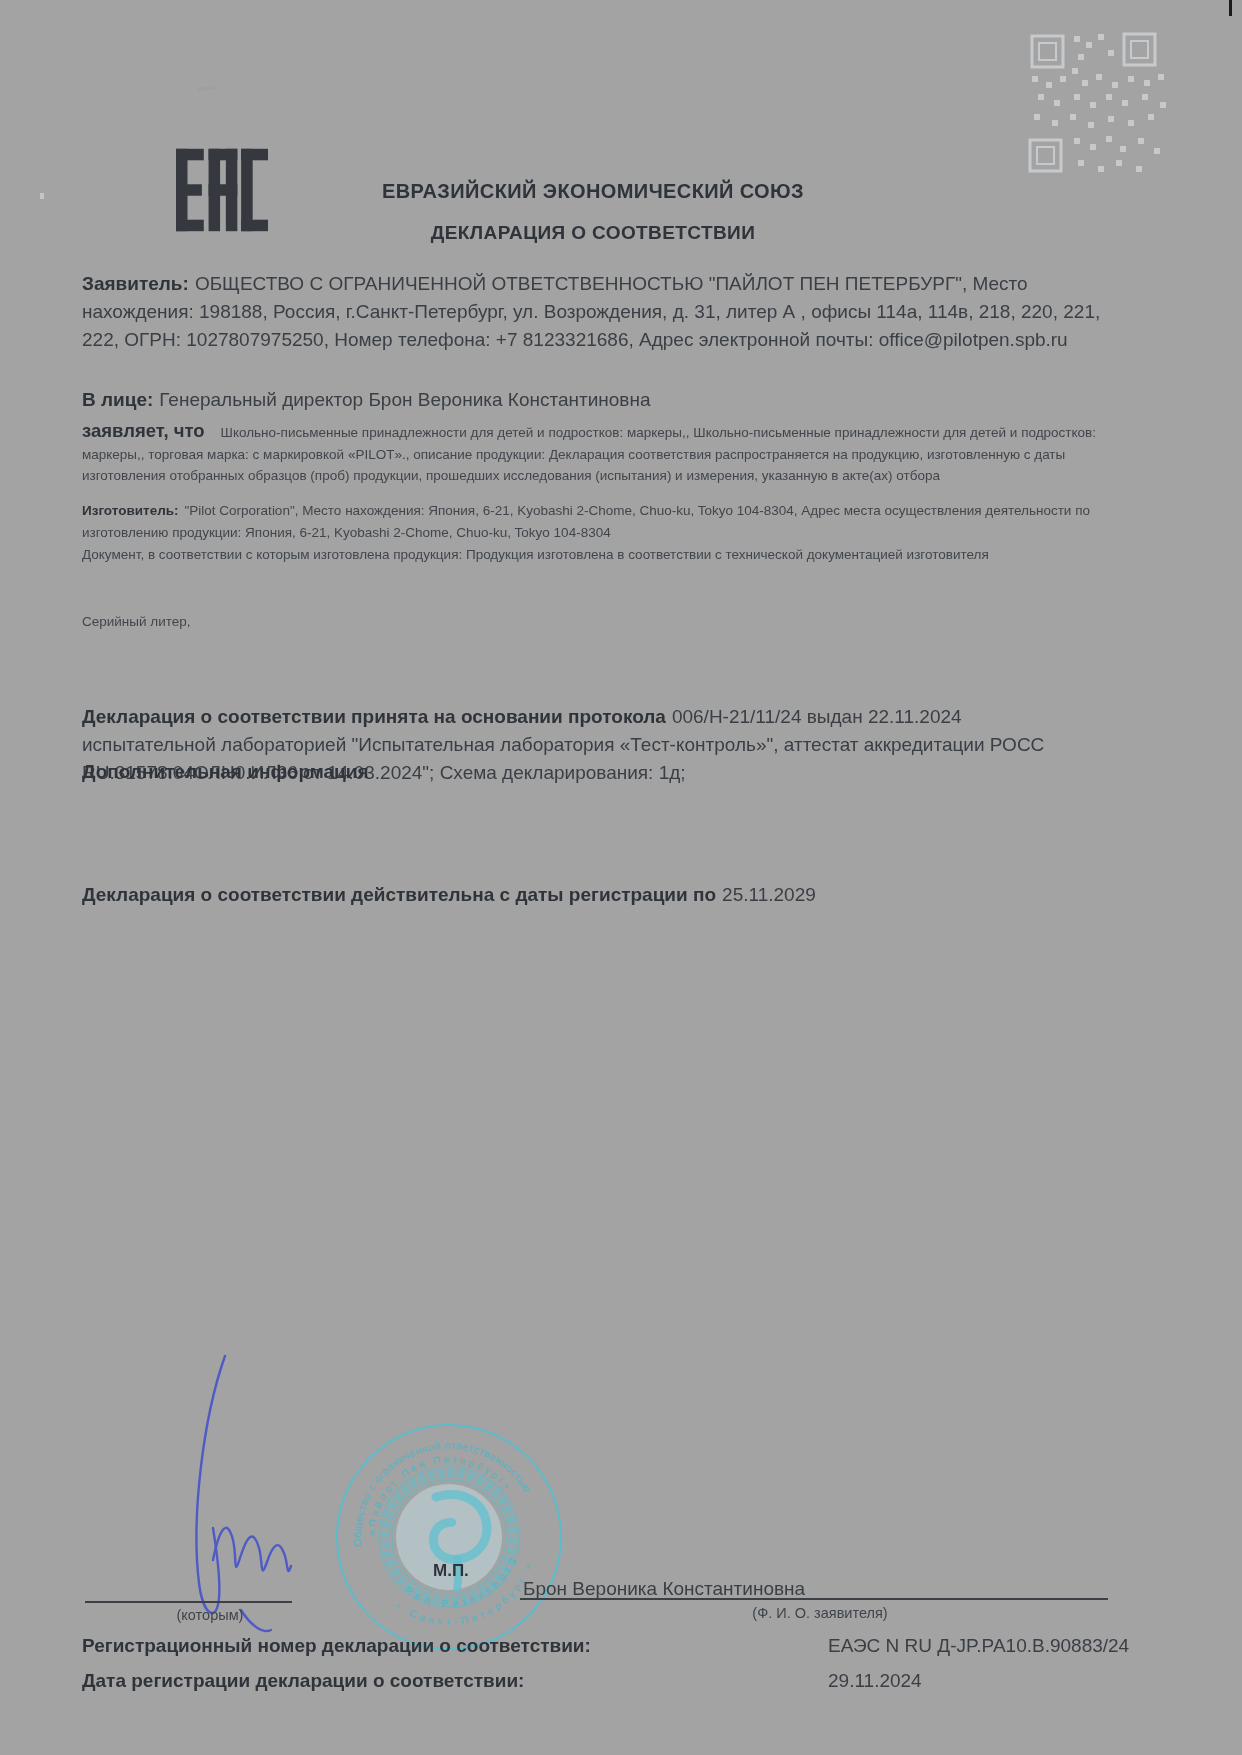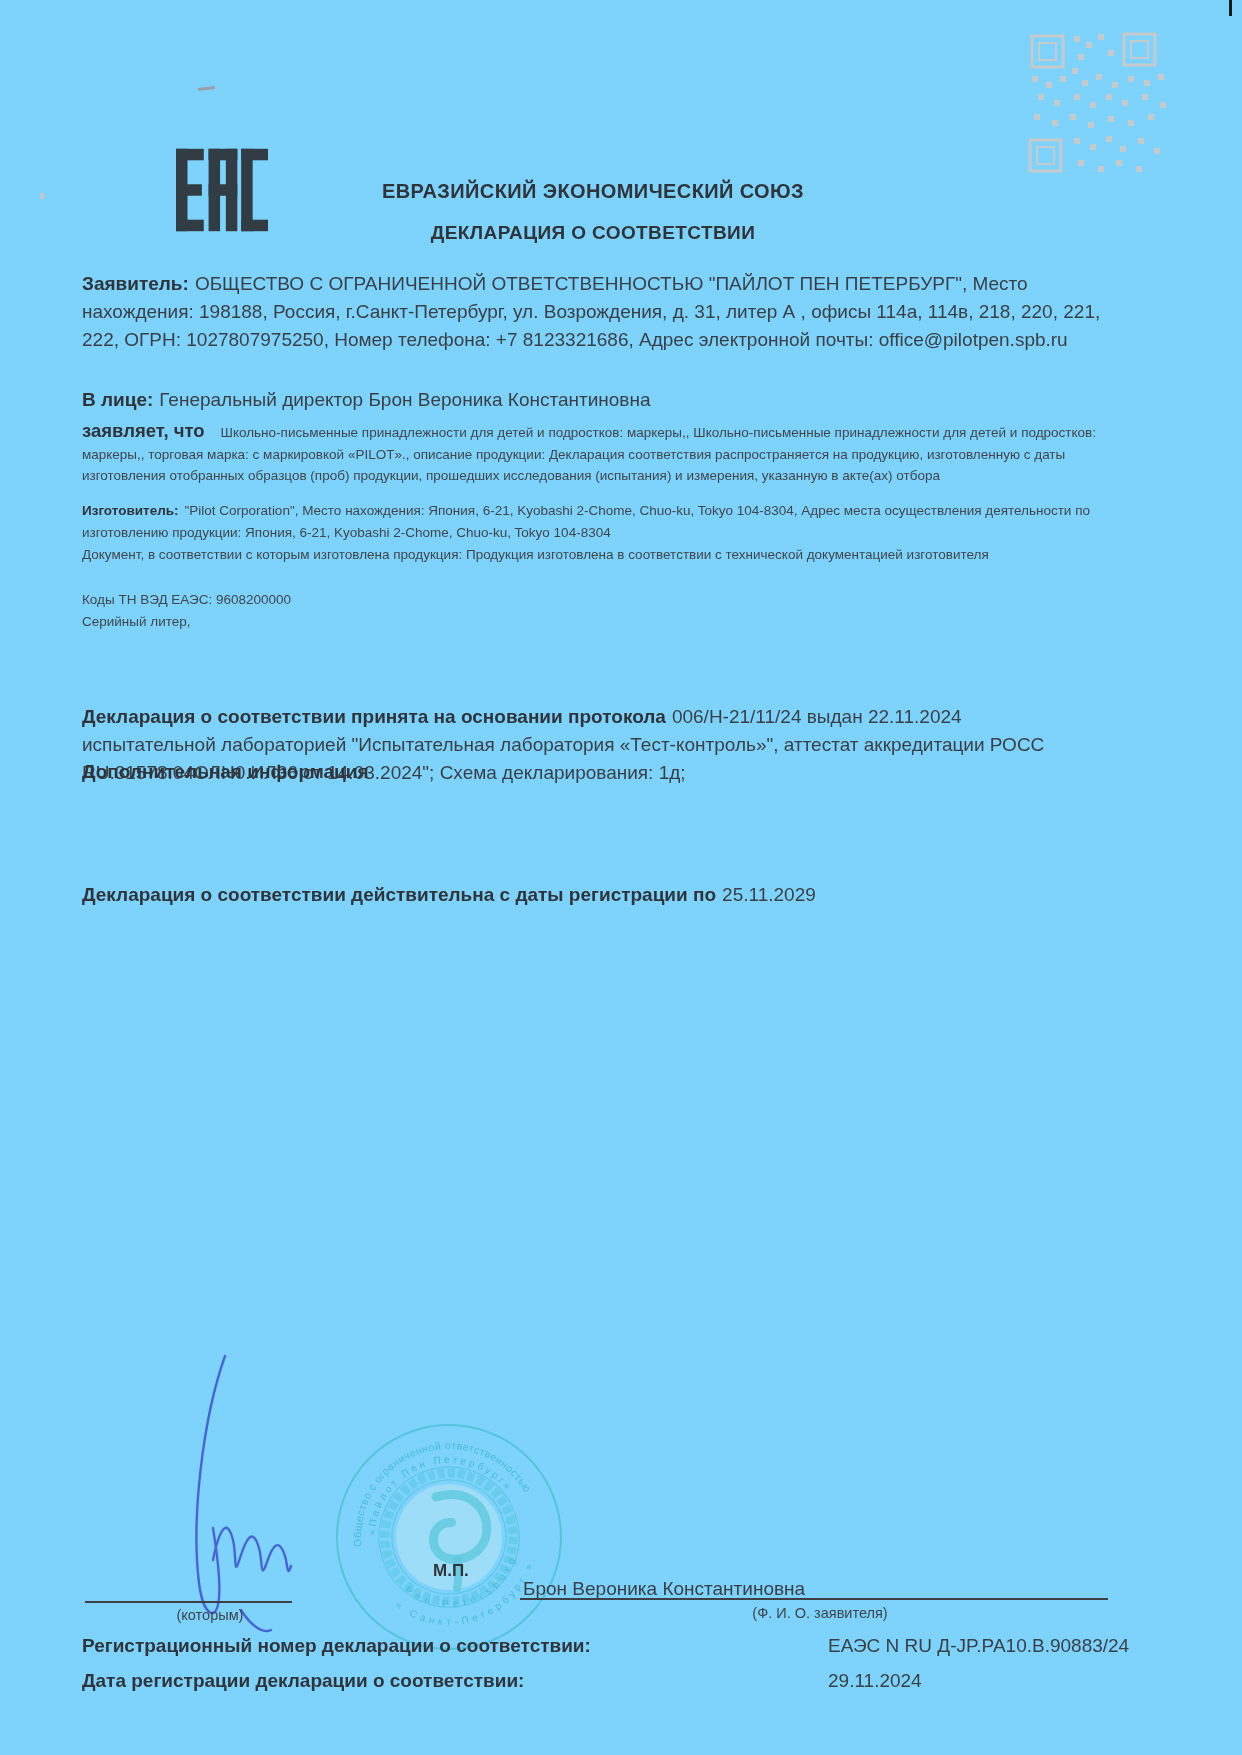--- a/index.html
+++ b/index.html
@@ -1,17 +1,17 @@
 <!DOCTYPE html>
 <html><head>
 <meta charset="utf-8">
 <style>
   html,body{margin:0;padding:0;background:#e8e8e8;}
   .page{
-    position:relative;width:1242px;height:1755px;background:#7dd3fc;
+    position:relative;width:1242px;height:1755px;background:#a3a3a3;
     font-family:"Liberation Sans","DejaVu Sans",sans-serif;color:#3a3f45;
     overflow:hidden;margin:0 auto;
   }
   .abs{position:absolute;}
   .b{font-weight:bold;color:#2f343a;}
   .p19{font-size:19px;line-height:28px;}
   .small{font-size:13.5px;line-height:21.5px;color:#41464c;}
   .title{font-weight:bold;font-size:20px;letter-spacing:.4px;color:#2f343a;text-align:center;}
   .title2{font-size:19px;}
   .lbl-gap{margin-right:6px;}
@@ -116,21 +116,20 @@
   <div class="abs small" style="left:82px;top:420px;width:1060px;">
     <span class="b declare-lbl lbl-gap-wide">заявляет, что</span><span>Школьно-письменные принадлежности для детей и подростков: маркеры,, Школьно-письменные принадлежности для детей и подростков: маркеры,, торговая марка: с маркировкой «PILOT»., описание продукции: Декларация соответствия распространяется на продукцию, изготовленную с даты изготовления отобранных образцов (проб) продукции, прошедших исследования (испытания) и измерения, указанную в акте(ах) отбора</span>
   </div>
 
   <div class="abs small" style="left:82px;top:500px;width:1060px;">
     <span class="b lbl-gap">Изготовитель:</span><span>"Pilot Corporation", Место нахождения: Япония, 6-21, Kyobashi 2-Chome, Chuo-ku, Tokyo 104-8304, Адрес места осуществления деятельности по изготовлению продукции: Япония, 6-21, Kyobashi 2-Chome, Chuo-ku, Tokyo 104-8304</span>
   </div>
 
   <div class="abs small" style="left:82px;top:544px;width:1060px;">Документ, в соответствии с которым изготовлена продукция: Продукция изготовлена в соответствии с технической документацией изготовителя</div>
 
-  <div class="abs small" style="left:82px;top:589px;width:1060px;">Коды ТН ВЭД ЕАЭС: 9608200000</div>
 
   <div class="abs small" style="left:82px;top:611px;width:1060px;">Серийный литер,</div>
 
 
   <div class="abs p19" style="left:82px;top:703px;width:988px;">
     <span class="b lbl-gap">Декларация о соответствии принята на основании протокола</span><span>006/Н-21/11/24 выдан 22.11.2024  испытательной лабораторией "Испытательная лаборатория «Тест-контроль»", аттестат аккредитации РОСС RU.31578.04ОЛН0.ИЛ36 от 14.03.2024"; Схема декларирования: 1д;</span>
   </div>
 
   <div class="abs p19 b" style="left:82px;top:758px;">Дополнительная информация</div>
 

